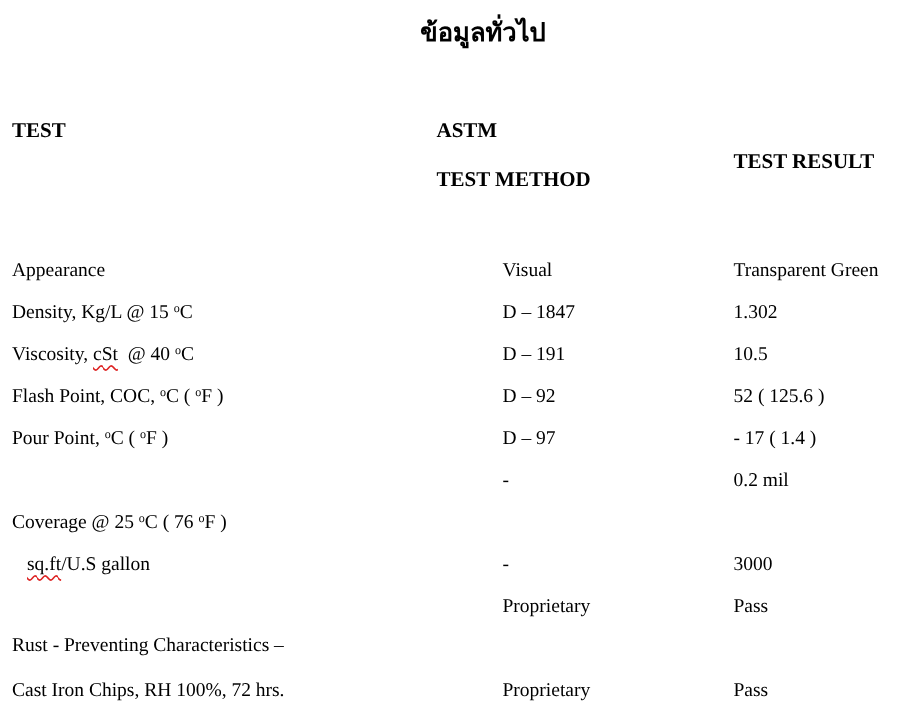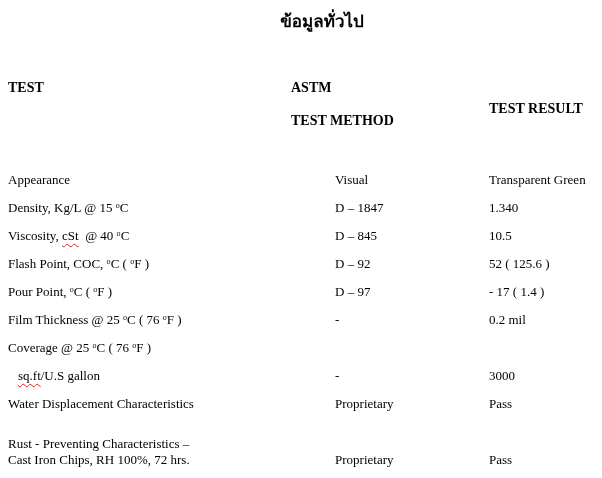--- a/index.html
+++ b/index.html
@@ -74,58 +74,56 @@
 
   <div id="rows">
       <div class="row" style="top: 172px;">
         <div class="cell cell-test">Appearance</div>
         <div class="cell cell-method">Visual</div>
         <div class="cell cell-result">Transparent Green</div>
       </div>
       <div class="row" style="top: 200px; text-align: center;">
         <div class="cell cell-test">Density, Kg/L @ 15 <sup class="degree">o</sup>C</div>
         <div class="cell cell-method">D – 1847</div>
-        <div class="cell cell-result">1.340</div>
+        <div class="cell cell-result">1.302</div>
       </div>
       <div class="row" style="top: 228px;">
         <div class="cell cell-test">Viscosity, <span class="spell">cSt</span>  @ 40 <sup class="degree">o</sup>C</div>
-        <div class="cell cell-method">D – 845</div>
+        <div class="cell cell-method">D – 191</div>
         <div class="cell cell-result">10.5</div>
       </div>
       <div class="row" style="top: 256px;">
         <div class="cell cell-test">Flash Point, COC, <sup class="degree">o</sup>C ( <sup class="degree">o</sup>F )</div>
         <div class="cell cell-method">D – 92</div>
         <div class="cell cell-result">52 ( 125.6 )</div>
       </div>
       <div class="row" style="top: 284px;">
         <div class="cell cell-test">Pour Point, <sup class="degree">o</sup>C ( <sup class="degree">o</sup>F )</div>
         <div class="cell cell-method">D – 97</div>
         <div class="cell cell-result">- 17 ( 1.4 )</div>
       </div>
       <div class="row" style="top: 312px;">
-        <div class="cell cell-test">Film Thickness @ 25 <sup class="degree">o</sup>C ( 76 <sup class="degree">o</sup>F )</div>
         <div class="cell cell-method">-</div>
         <div class="cell cell-result">0.2 mil</div>
       </div>
       <div class="row" style="top: 340px; padding-left: 22px;">
         <div class="cell cell-test">Coverage @ 25 <sup class="degree">o</sup>C ( 76 <sup class="degree">o</sup>F )</div>
         <div class="cell cell-method"></div>
         <div class="cell cell-result"></div>
       </div>
       <div class="row" style="top: 368px;">
         <div class="cell cell-test indent"><span class="spell">sq.ft</span>/U.S gallon</div>
         <div class="cell cell-method">-</div>
         <div class="cell cell-result">3000</div>
       </div>
       <div class="row" style="top: 396px;">
-        <div class="cell cell-test">Water Displacement Characteristics</div>
         <div class="cell cell-method">Proprietary</div>
         <div class="cell cell-result">Pass</div>
       </div>
-      <div class="row" style="top: 436px;">
+      <div class="row" style="top: 422px;">
         <div class="cell cell-test">Rust - Preventing Characteristics –</div>
         <div class="cell cell-method"></div>
         <div class="cell cell-result"></div>
       </div>
       <div class="row" style="top: 452px;">
         <div class="cell cell-test">Cast Iron Chips, RH 100%, 72 hrs.</div>
         <div class="cell cell-method">Proprietary</div>
         <div class="cell cell-result">Pass</div>
       </div>
     </div>

